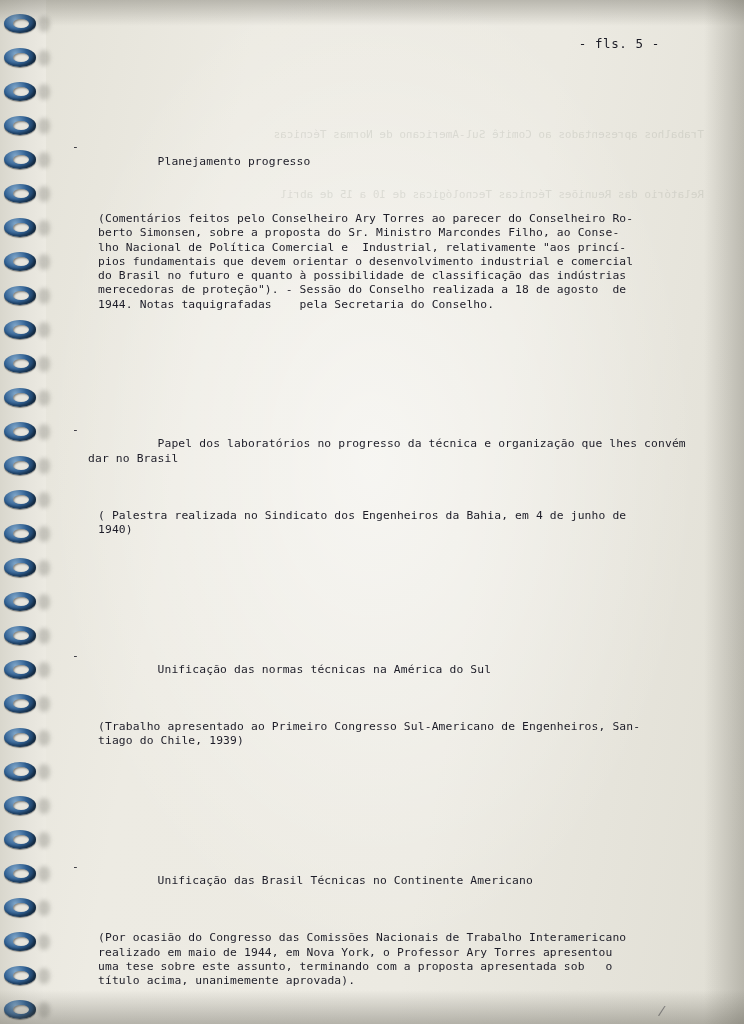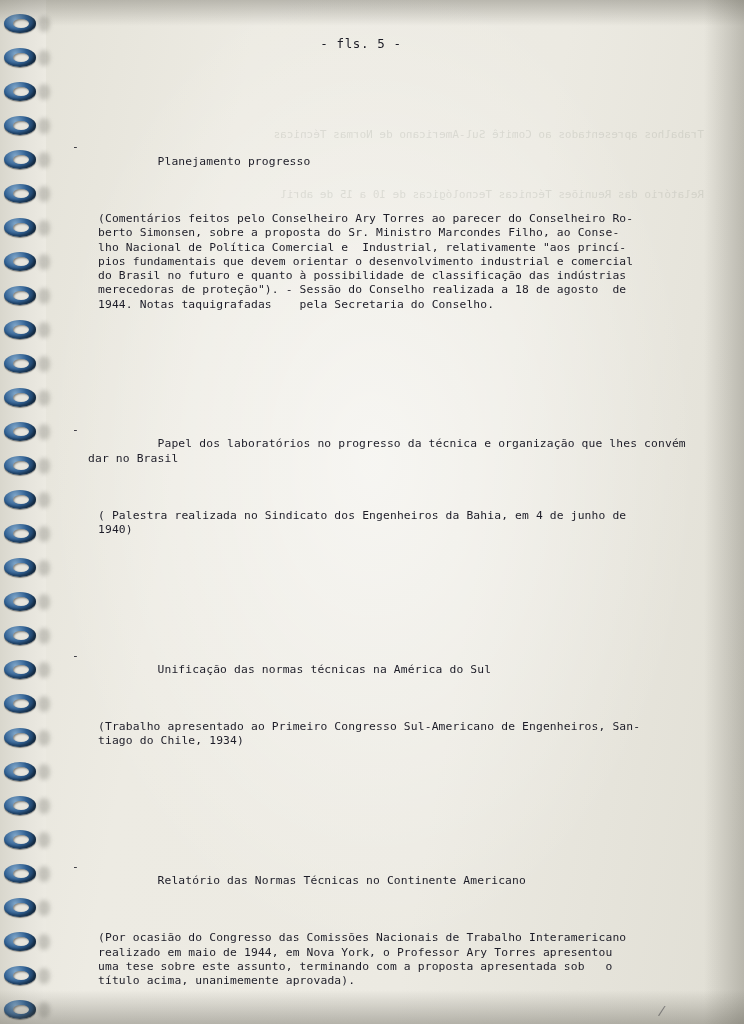--- a/index.html
+++ b/index.html
@@ -76,21 +76,21 @@
   .content {
     position: absolute;
     left: 62px;
     top: 36px;
     right: 26px;
     bottom: 10px;
     color: #20202a;
   }
 
   .folio {
-    text-align: center;
+    text-align: right;
     font-size: 12.5px;
     letter-spacing: 0.6px;
     padding-right: 58px;
     margin-bottom: 18px;
     color: #1c1c26;
   }
 
   .body-text {
     font-size: 11.3px;
     line-height: 14.3px;
@@ -237,26 +237,26 @@
         </div>
         <div class="sub">( Palestra realizada no Sindicato dos Engenheiros da Bahia, em 4 de junho de
 1940)</div>
       </div>
 
       <div class="entry">
         <div class="head">
           <span class="dash">-</span><span>Unificação das normas técnicas na América do Sul</span>
         </div>
         <div class="sub">(Trabalho apresentado ao Primeiro Congresso Sul-Americano de Engenheiros, San-
-tiago do Chile, 1934)</div>
-      </div>
-
-      <div class="entry">
-        <div class="head">
-          <span class="dash">-</span><span>Relatório das Normas Técnicas no Continente Americano</span>
+tiago do Chile, 1939)</div>
+      </div>
+
+      <div class="entry">
+        <div class="head">
+          <span class="dash">-</span><span>Unificação das Brasil Técnicas no Continente Americano</span>
         </div>
         <div class="sub">(Por ocasião do Congresso das Comissões Nacionais de Trabalho Interamericano
 realizado em maio de 1944, em Nova York, o Professor Ary Torres apresentou
 uma tese sobre este assunto, terminando com a proposta apresentada sob   o
 título acima, unanimemente aprovada).</div>
       </div>
 
       
 
       

